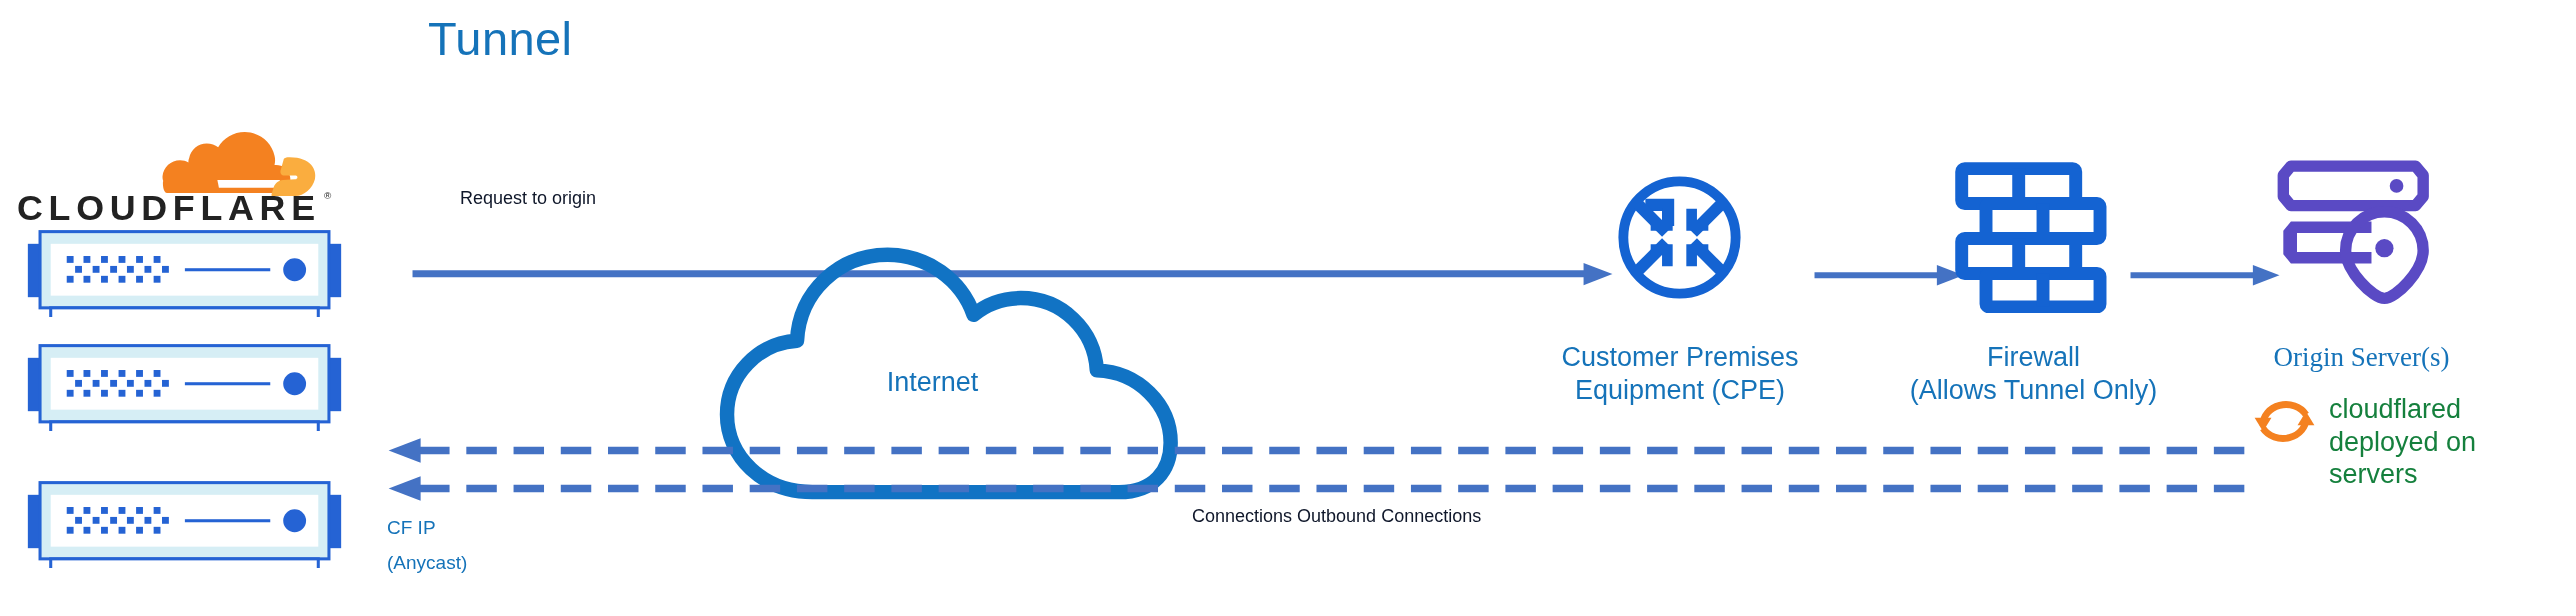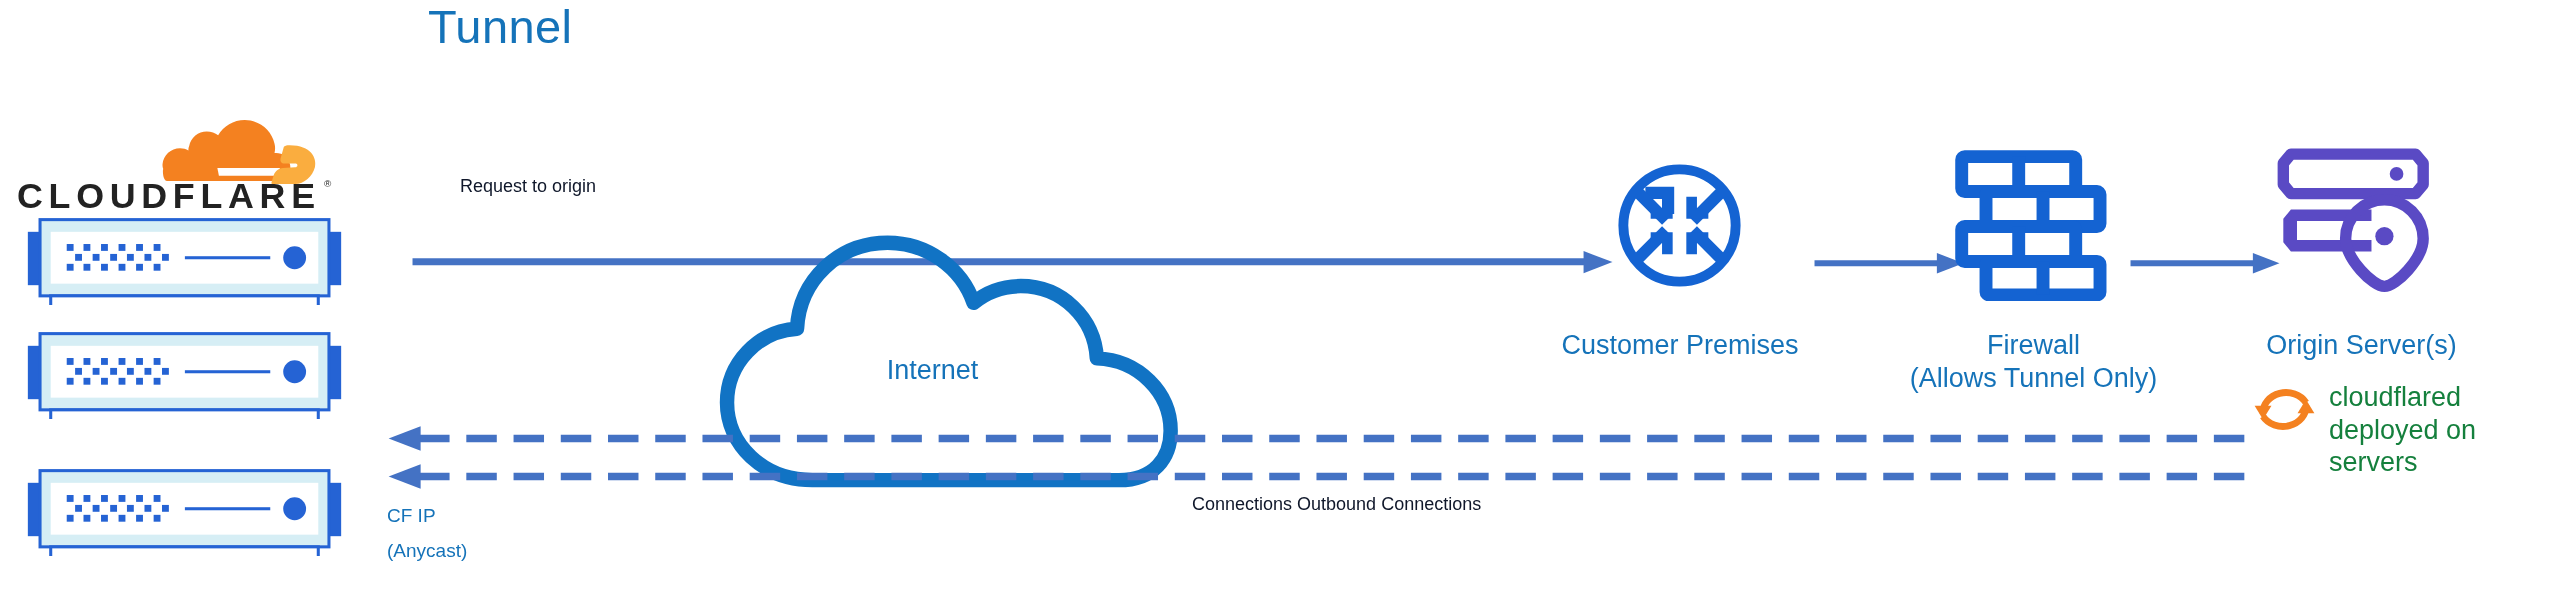--- a/index.html
+++ b/index.html
@@ -11,21 +11,21 @@
     font-family: "Liberation Sans", sans-serif;
     -webkit-font-smoothing: antialiased;
   }
   #stage {
     position: relative;
     width: 2576px;
     height: 617px;
     background: #ffffff;
     overflow: hidden;
   }
-  .abs { position: absolute; }
+  .abs { position: absolute; margin-top: 12px; }
 
   
   #diagram-title {
     left: 428px;
     top: -1.5px;
     font-size: 47px;
     color: #1573b9;
     letter-spacing: 0.4px;
     white-space: nowrap;
   }
@@ -231,20 +231,21 @@
 
         <path d="M36 134 L73 97 L62 86 L25 123 Z"></path>
         <path d="M47 94 L76 94 L76 123 L62 123 L62 108 L47 108 Z"></path>
 
         <path d="M134 134 L97 97 L108 86 L145 123 Z"></path>
         <path d="M123 94 L94 94 L94 123 L108 123 L108 108 L123 108 Z"></path>
       </g>
     </svg>
   </div>
   <div class="abs node-label" style="left:1497px; top:328px; width:366px;">Customer Premises</div>
+  <div class="abs node-label" style="left:1497px; top:361px; width:366px;">Equipment (CPE)</div>
 
   <div class="abs" style="left:1813px; top:253px; width:152px; height:21.3px;">
     <svg width="152" height="21.3" viewBox="0 0 200 28">
       <line x1="2" y1="13.5" x2="168" y2="13.5" stroke="#4472c4" stroke-width="8"></line>
       <polygon points="163,0 198,13.5 163,27" fill="#4472c4"></polygon>
     </svg>
   </div>
 
   <div class="abs" style="left:1954px; top:149px; width:156px; height:152px;">
     <svg width="156" height="152" viewBox="0 0 205 200">
@@ -276,21 +277,21 @@
       <path d="M22 12 L186 12 L196 24 L196 52 L186 64 L22 64 L12 52 L12 24 Z" fill="none" stroke="#5a4ac4" stroke-width="15" stroke-linejoin="round"></path>
       <circle cx="161" cy="38" r="9" fill="#5a4ac4"></circle>
 
       <path d="M22 85 L128 85 L128 100 L30 100 L30 125 L128 125 L128 140 L22 140 L12 128 L12 97 Z" fill="#5a4ac4"></path>
 
       <path d="M145 72 C173 72 196 95 196 123 C196 150 160 186 145 186
                C130 186 94 150 94 123 C94 95 117 72 145 72 Z" fill="none" stroke="#5a4ac4" stroke-width="15" stroke-linejoin="round"></path>
       <circle cx="145" cy="120" r="12" fill="#5a4ac4"></circle>
     </svg>
   </div>
-  <div class="abs node-label" style="left:2232px; top:328px; width:259px;">Origin Server(s)</div>
+  <div class="abs node-label" style="left:2232px; top:328px; width:259px;font-family:Liberation Serif, serif;">Origin Server(s)</div>
 
   <div class="abs" style="left:2250px; top:375px; width:69px; height:69px;">
     <svg width="69" height="69" viewBox="0 0 90 90">
       <g fill="none" stroke="#f48120" stroke-width="9" stroke-linecap="butt">
         <path d="M17 54 A30 26 0 0 0 73 40"></path>
         <path d="M73 36 A30 26 0 0 0 17 50"></path>
       </g>
       <polygon points="6,40 28,40 17,58" fill="#f48120"></polygon>
       <polygon points="84,50 62,50 73,32" fill="#f48120"></polygon>
     </svg>

